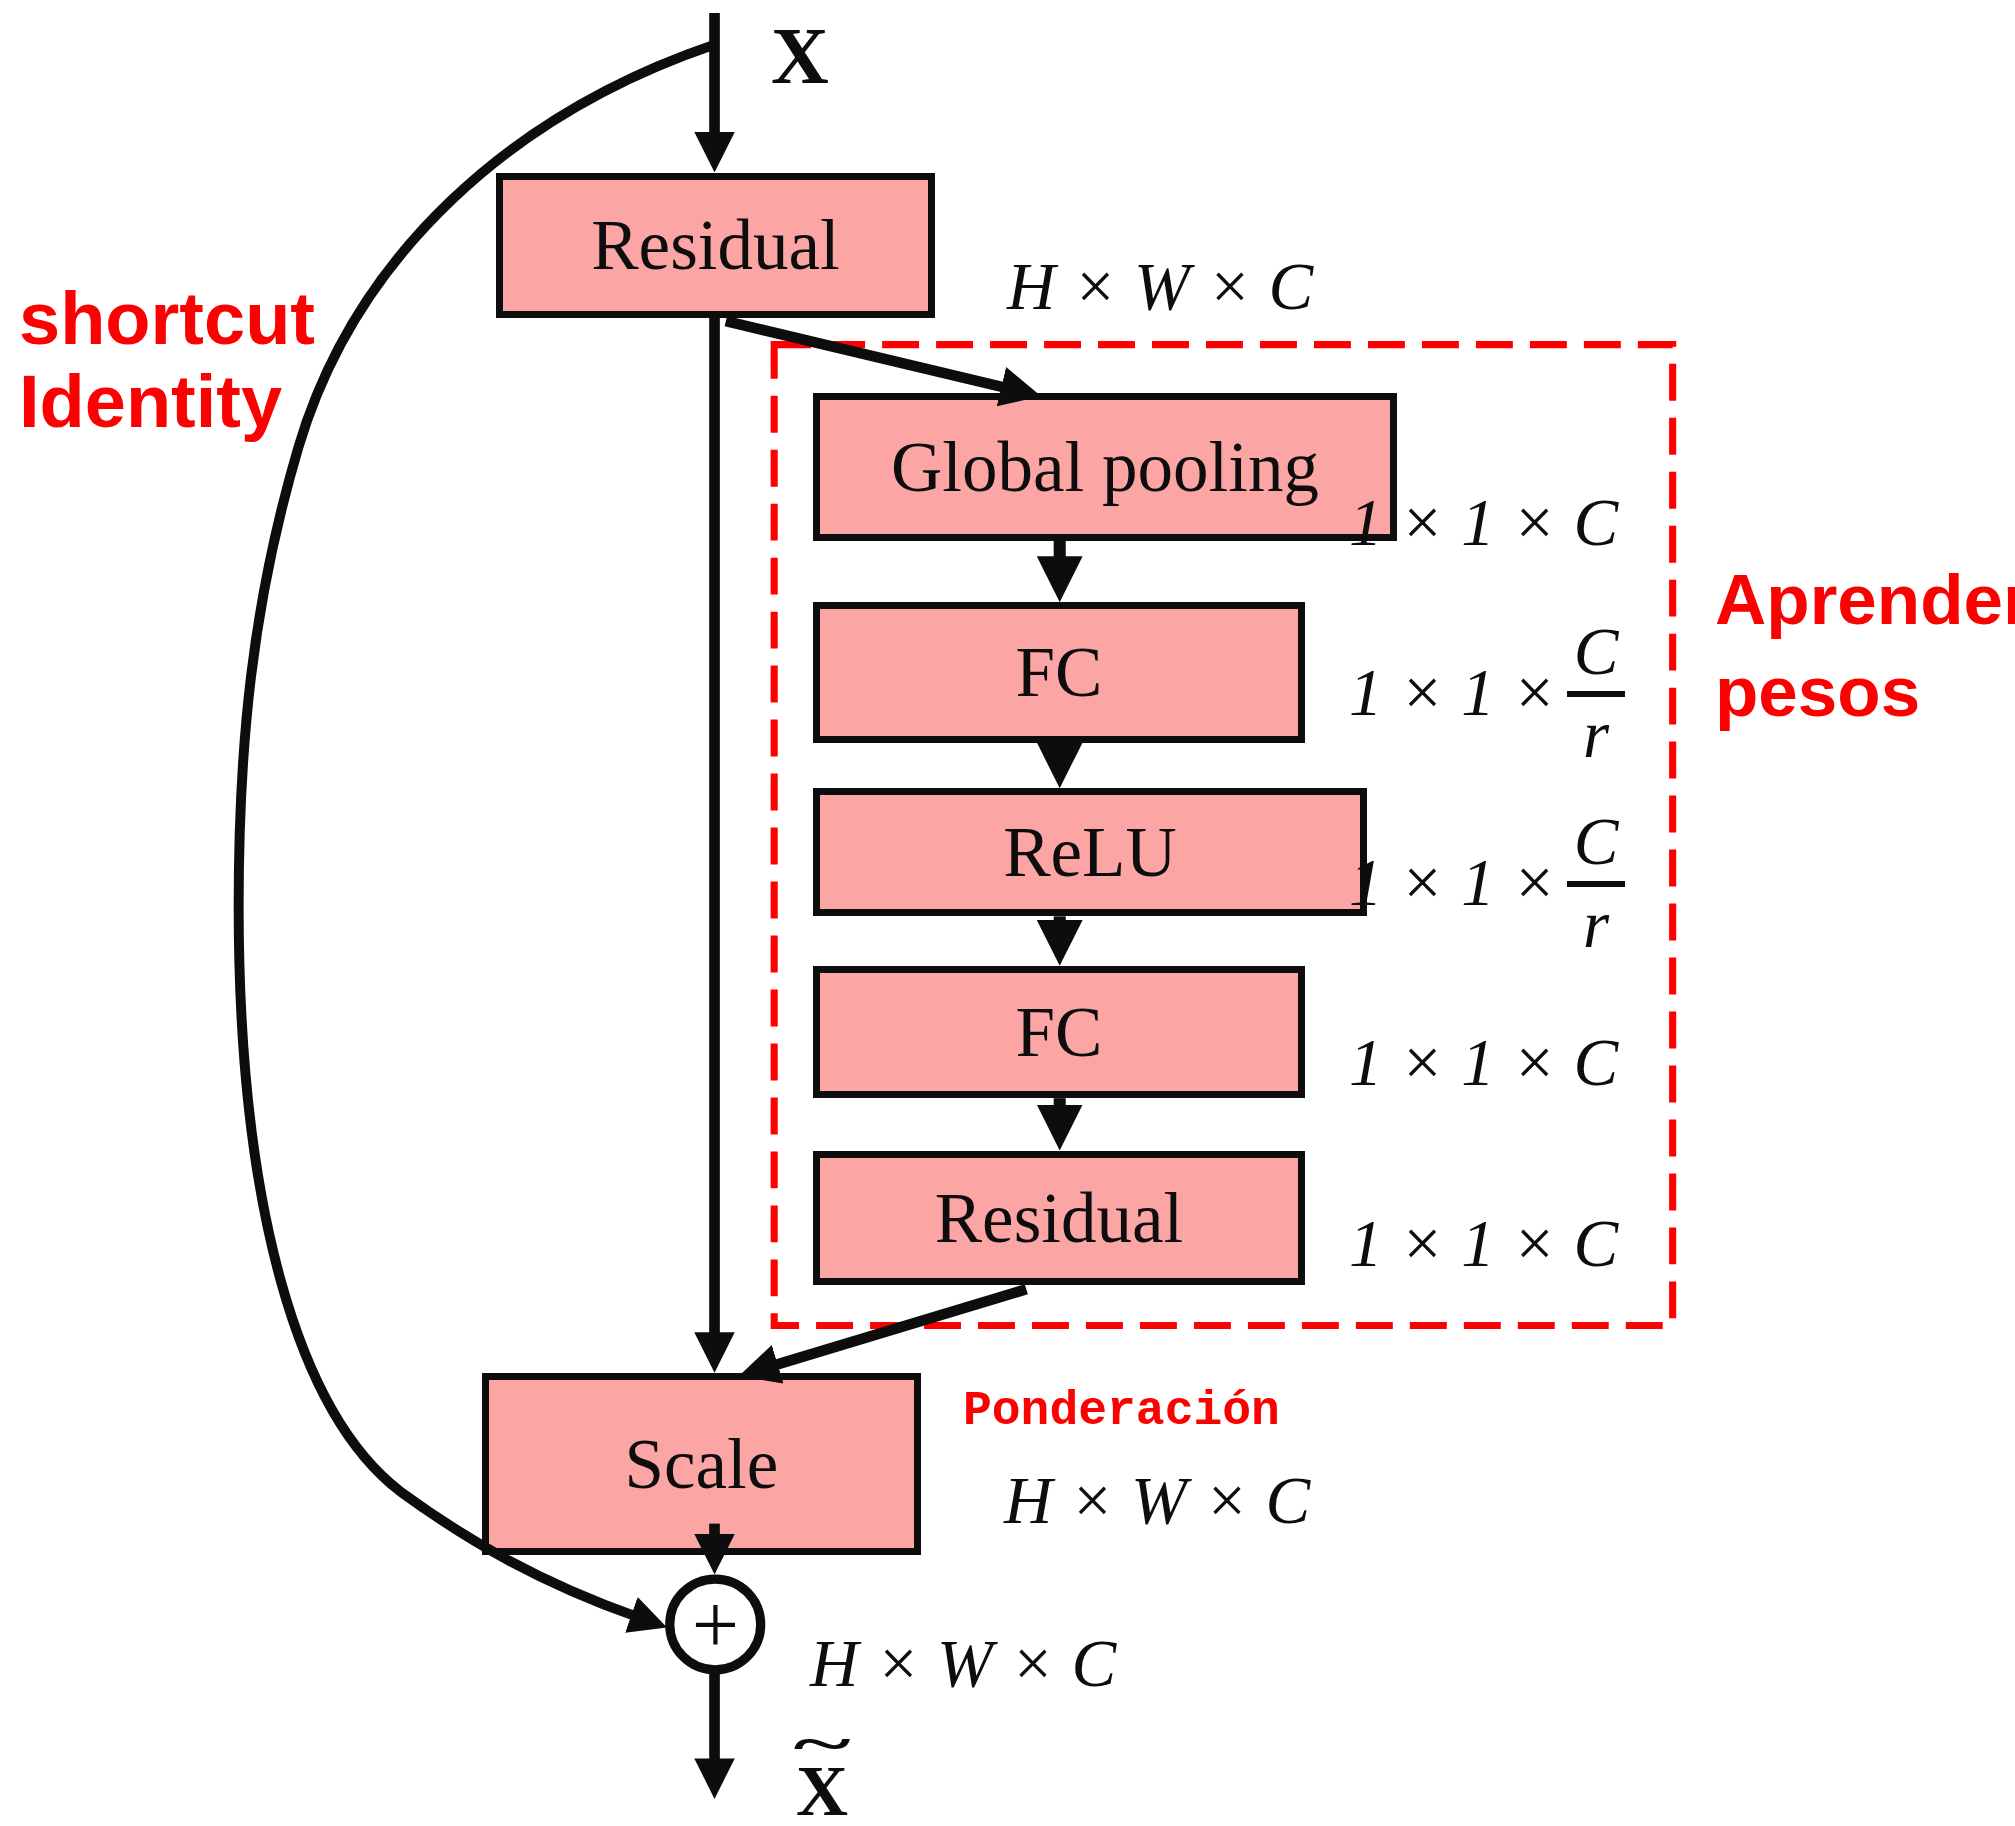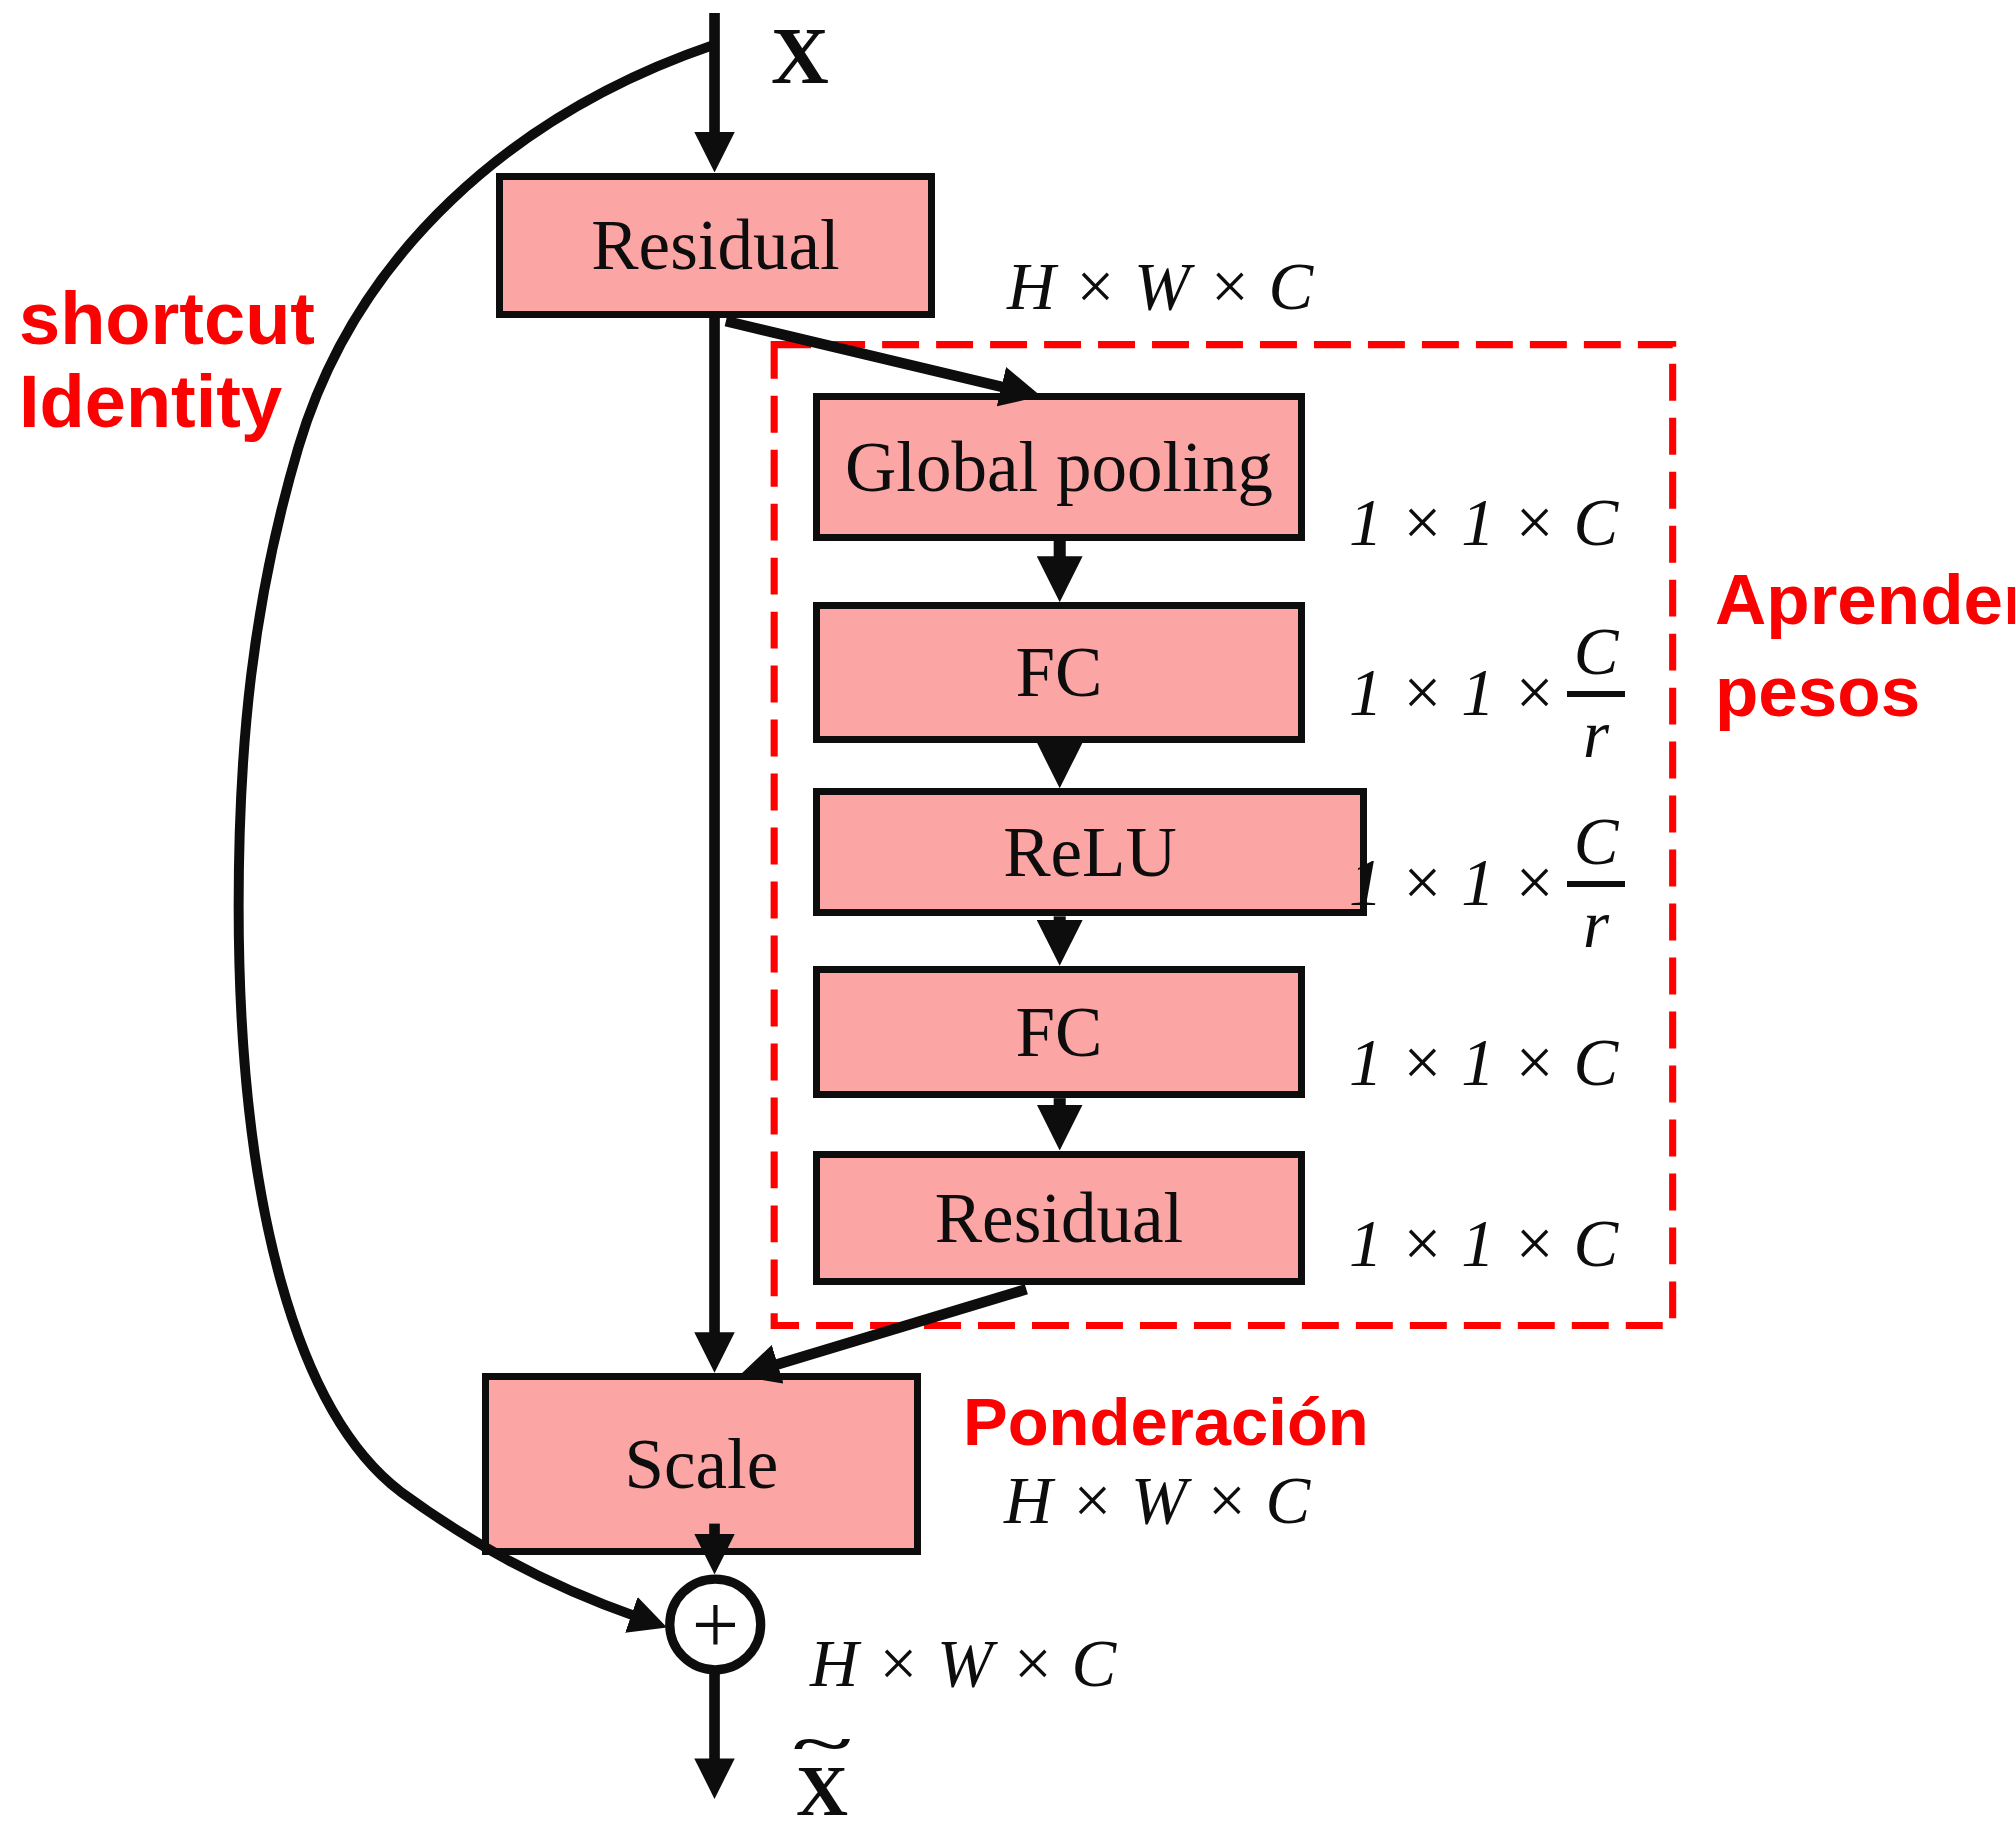--- a/index.html
+++ b/index.html
@@ -27,21 +27,21 @@
     background:#fca5a5;
     display:flex;
     align-items:center;
     justify-content:center;
     color:var(--ink);
     font-size:71px;
     font-family:"Liberation Serif", serif;
     white-space:nowrap;
   }
   .box-residual      {left:496px;  top:173px;  width:439px; height:145px;}
-  .box-globalpooling {left:813px; top:393px;  width:492px; height:148px;}
+  .box-globalpooling {left:813px; top:393px;  width:584px; height:148px;}
   .box-fc1           {left:813px; top:602px;  width:492px; height:141px;}
   .box-relu          {left:813px; top:788px; width:554px; height:128px;}
   .box-fc2           {left:813px; top:966px; width:492px; height:132px;}
   .box-sigmoid       {left:813px; top:1151px; width:492px; height:134px;}
   .box-scale         {left:482px;  top:1373px; width:439px; height:182px;}
 
   
   .dim{
     position:absolute;
     transform:translateY(-50%);
@@ -79,21 +79,21 @@
   
   .note{
     position:absolute;
     font-family:"Liberation Sans", sans-serif;
     font-weight:bold;
     color:var(--red);
     white-space:nowrap;
   }
   .note-identity   {left:19px;   top:278px;  font-size:74px; line-height:1.12;}
   .note-aprender   {left:1715px; top:554px;  font-size:71px; line-height:1.30;}
-  .note-ponderacion{left:963px; top:1385px; font-size:67px;  line-height:1.1;}
+  .note-ponderacion{left:963px; top:1385px; font-size:48px;  line-height:1.1;font-family:Liberation Mono, monospace;}
 
   
   .io-in{
     position:absolute;
     left:771px; top:15.6px;
     font-family:"Liberation Serif", serif;
     font-weight:bold;
     font-size:80px;
     line-height:1;
     color:var(--ink);

